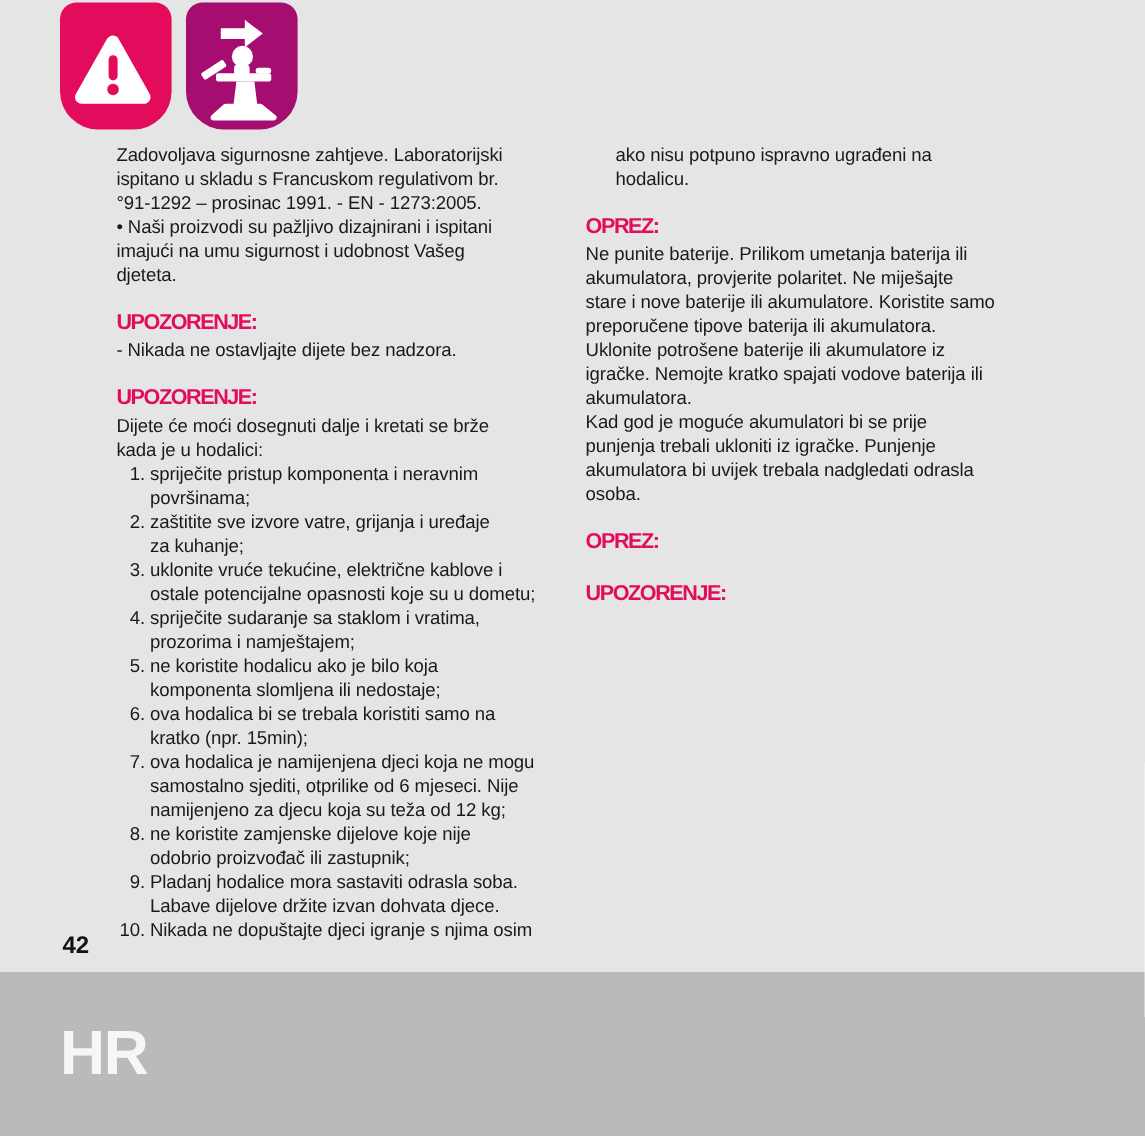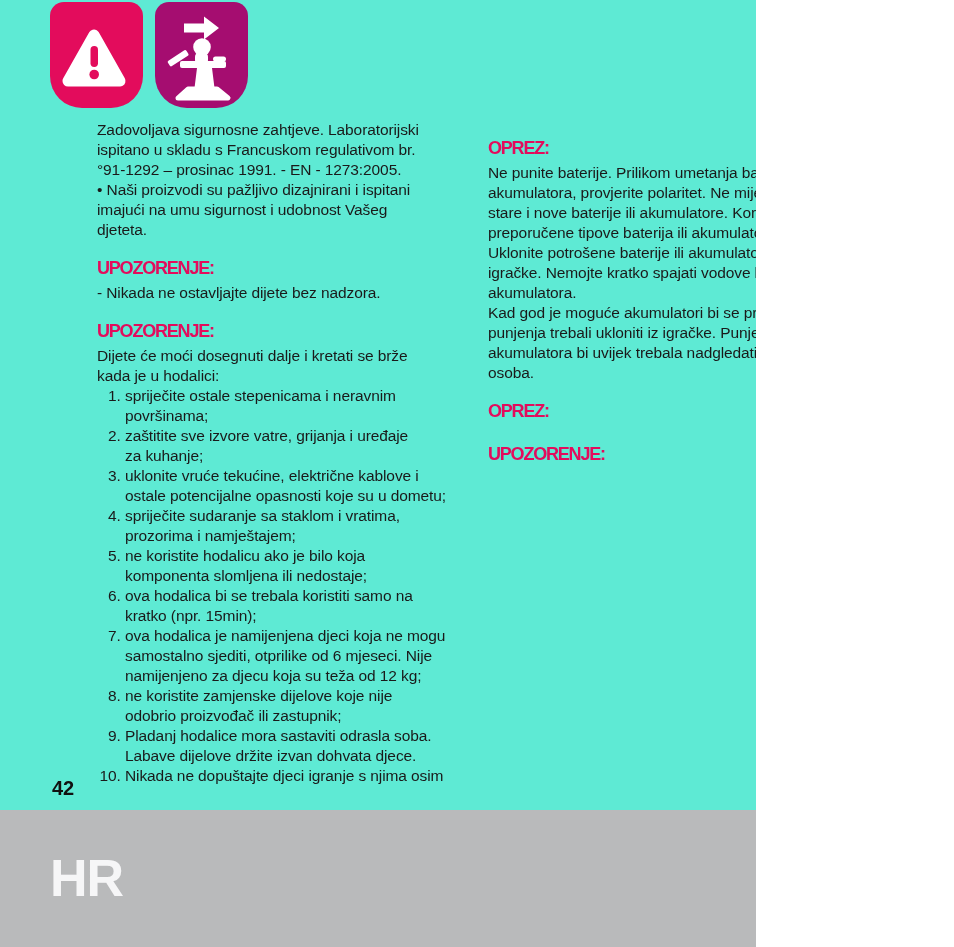--- a/index.html
+++ b/index.html
@@ -1,20 +1,20 @@
 <!DOCTYPE html>
 <html><head>
 <meta charset="utf-8">
 <style>
   html, body { margin: 0; padding: 0; background: #ffffff; }
   .page {
     position: relative;
-    width: 756px;
+    width: 954px;
     height: 947px;
-    background: #5eead4;
+    background: #e5e5e5;
     overflow: hidden;
     font-family: "Liberation Sans", sans-serif;
     color: #1a1a1a;
   }
   
   .tile {
     position: absolute;
     top: 2px;
     width: 93px;
     height: 106px;
@@ -119,21 +119,21 @@
 imajući na umu sigurnost i udobnost Vašeg
 djeteta.</p>
 
     <h2 class="heading">UPOZORENJE:</h2>
     <p class="body">- Nikada ne ostavljajte dijete bez nadzora.</p>
 
     <h2 class="heading">UPOZORENJE:</h2>
     <p class="body">Dijete će moći dosegnuti dalje i kretati se brže
 kada je u hodalici:</p>
     <ol class="warning-list">
-      <li>spriječite ostale stepenicama i neravnim
+      <li>spriječite pristup komponenta i neravnim
 površinama;</li>
       <li>zaštitite sve izvore vatre, grijanja i uređaje
 za kuhanje;</li>
       <li>uklonite vruće tekućine, električne kablove i
 ostale potencijalne opasnosti koje su u dometu;</li>
       <li>spriječite sudaranje sa staklom i vratima,
 prozorima i namještajem;</li>
       <li>ne koristite hodalicu ako je bilo koja
 komponenta slomljena ili nedostaje;</li>
       <li>ova hodalica bi se trebala koristiti samo na
@@ -143,20 +143,22 @@
 namijenjeno za djecu koja su teža od 12 kg;</li>
       <li>ne koristite zamjenske dijelove koje nije
 odobrio proizvođač ili zastupnik;</li>
       <li>Pladanj hodalice mora sastaviti odrasla soba.
 Labave dijelove držite izvan dohvata djece.</li>
       <li>Nikada ne dopuštajte djeci igranje s njima osim</li>
     </ol>
   </div>
 
   <div class="col col-right">
+    <p class="body continuation">ako nisu potpuno ispravno ugrađeni na
+hodalicu.</p>
 
     <h2 class="heading">OPREZ:</h2>
     <p class="body">Ne punite baterije. Prilikom umetanja baterija ili
 akumulatora, provjerite polaritet. Ne miješajte
 stare i nove baterije ili akumulatore. Koristite samo
 preporučene tipove baterija ili akumulatora.
 Uklonite potrošene baterije ili akumulatore iz
 igračke. Nemojte kratko spajati vodove baterija ili
 akumulatora.
 Kad god je moguće akumulatori bi se prije

